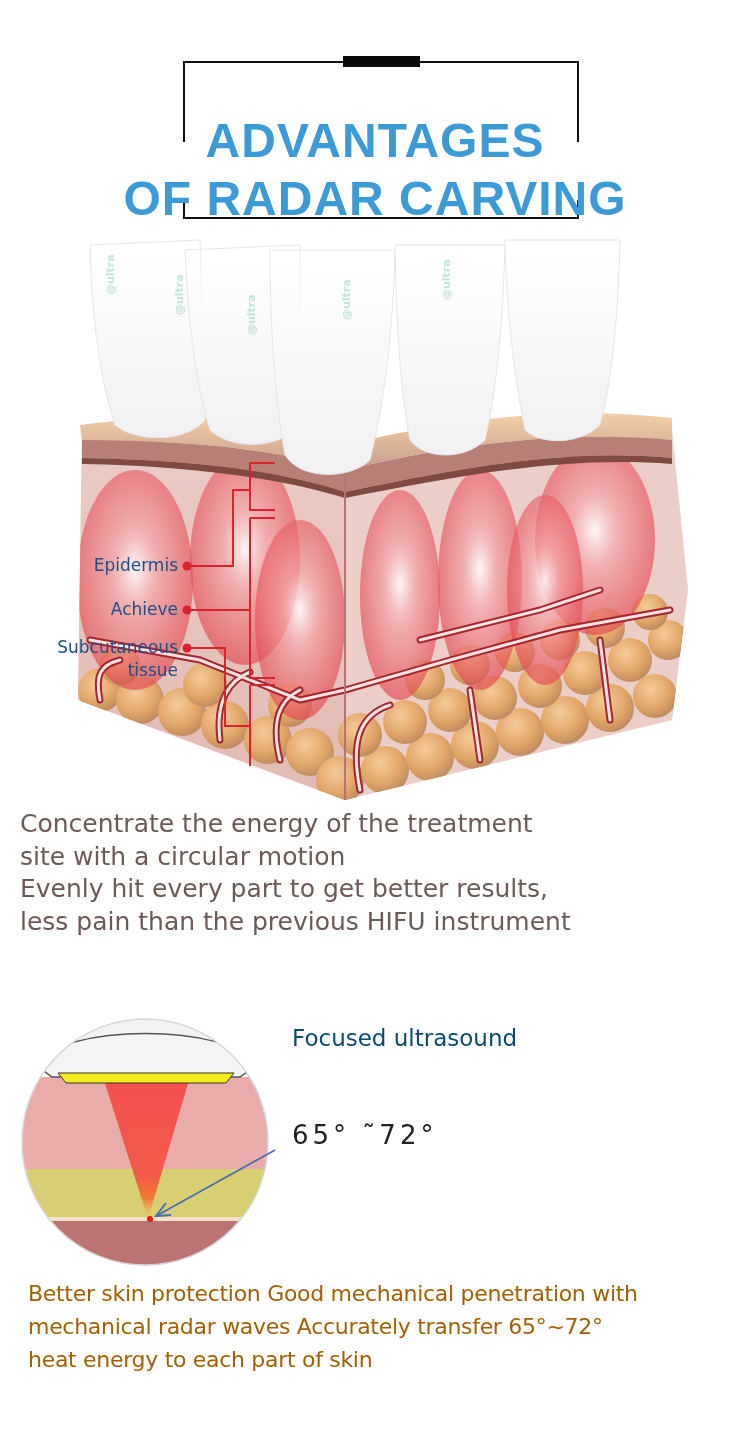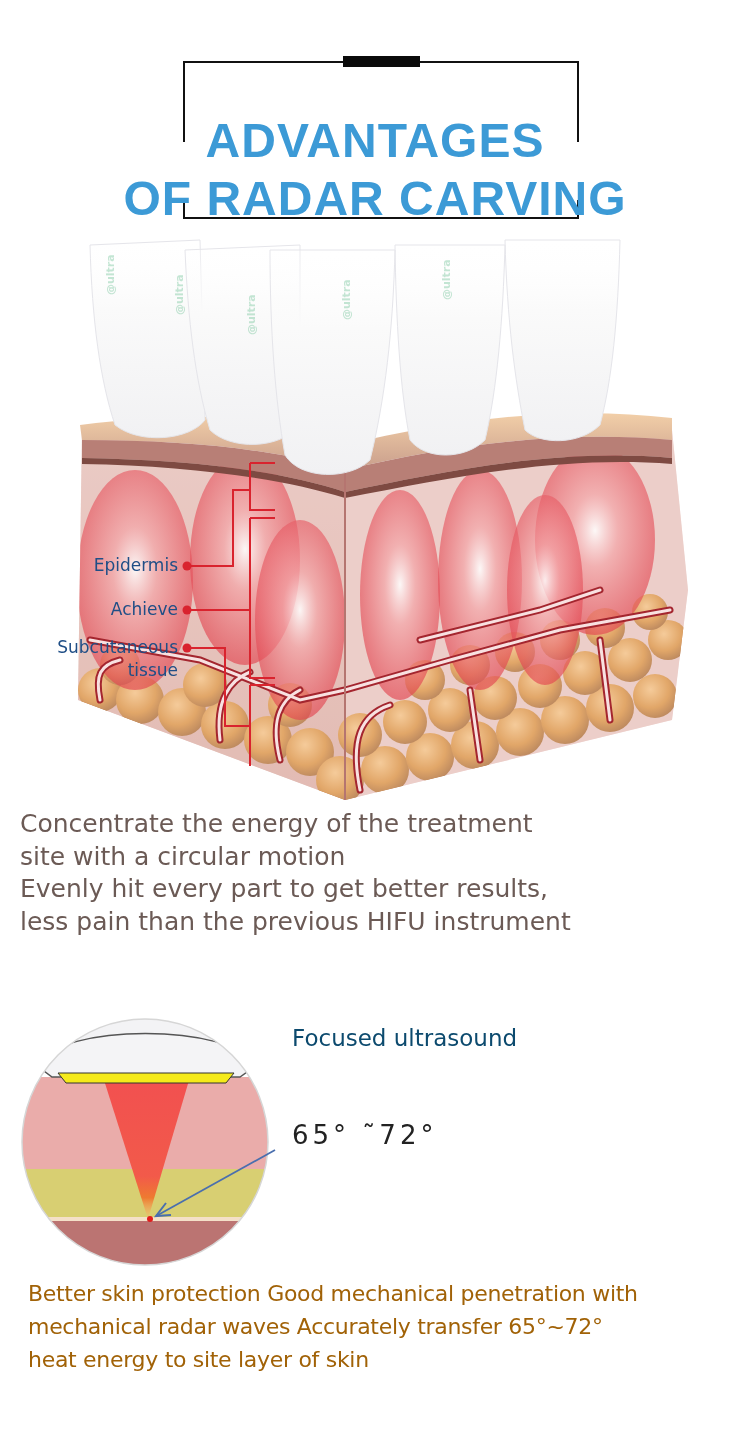--- a/index.html
+++ b/index.html
@@ -213,14 +213,14 @@
   <line x1="255" y1="135" x2="138" y2="200" stroke="#4a6fae" stroke-width="1.8"></line>
   <path d="M146 188 L136 201 L151 200" fill="none" stroke="#4a6fae" stroke-width="2"></path>
 </svg>
 
 <div class="abs fu">Focused ultrasound</div>
 <div class="abs deg">65° ˜72°</div>
 
 <div class="abs body2">
   <div>Better skin protection Good mechanical penetration with</div>
   <div>mechanical radar waves Accurately transfer 65°~72°</div>
-  <div>heat energy to site layer of skin</div>
+  <div>heat energy to each part of skin</div>
 </div>
 
 </body></html>

